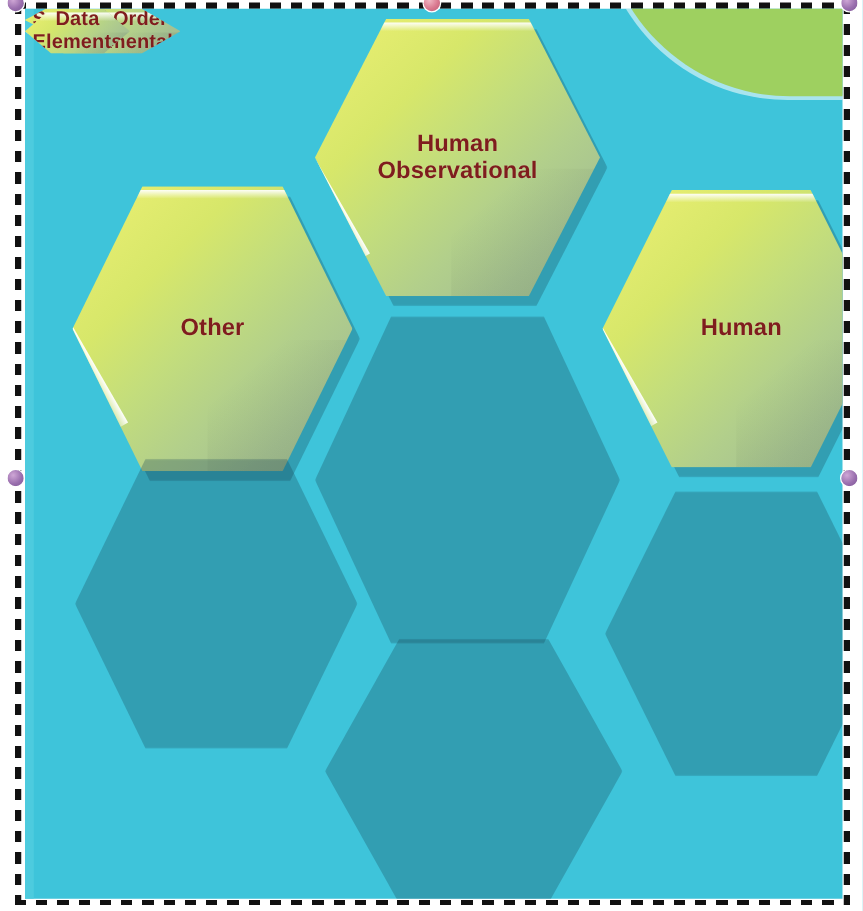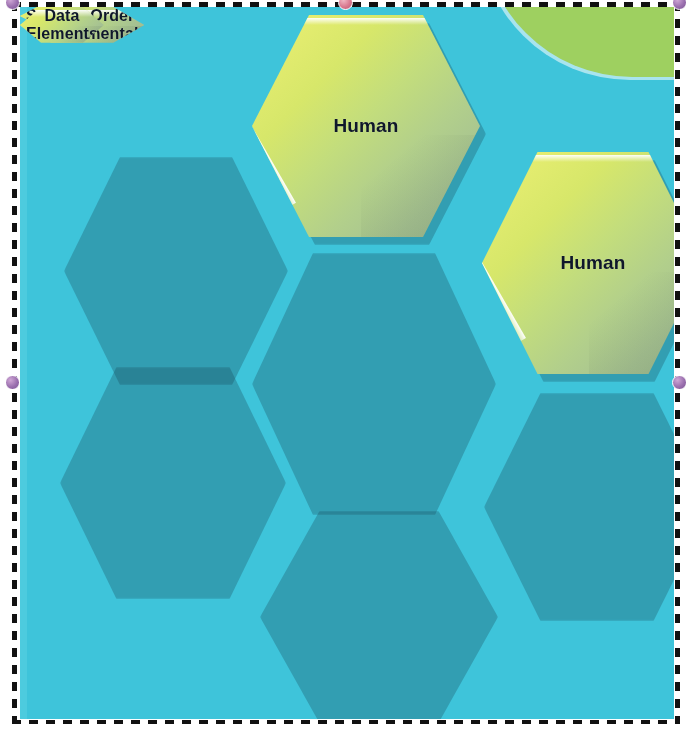--- a/index.html
+++ b/index.html
@@ -110,21 +110,21 @@
   .handle.mr { right: -7px; top: 373px; }
 
   
   .hex {
     position: absolute;
     clip-path: polygon(25% 0%, 75% 0%, 100% 50%, 75% 100%, 25% 100%, 0% 50%);
     display: flex;
     align-items: center;
     justify-content: center;
     text-align: center;
-    color: #0f172a;
+    color: #7f1d1d;
     font-weight: 700;
     letter-spacing: .1px;
     line-height: 1.12;
     user-select: none;
   }
   
   .hex .fill {
     position: absolute;
     inset: 0;
     background:
@@ -223,24 +223,34 @@
       <div class="corner-blob"></div>
 
       <div class="hex-shadow" style="left:238px;top:16px;width:228px;height:222px;"></div>
       <div class="hex layer-1" id="hex-human-observational">
         <div class="fill"></div>
         <div class="shade-lr"></div>
         <div class="gloss-top"></div>
         <div class="bevel-ll"></div>
         <div class="label">
           <span>Human</span><br>
+          <span>Observational</span>
         </div>
       </div>
 
       <div class="hex-shadow" style="left:44px;top:150px;width:224px;height:228px;"></div>
+      <div class="hex layer-1" id="hex-other">
+        <div class="fill"></div>
+        <div class="shade-lr"></div>
+        <div class="gloss-top"></div>
+        <div class="bevel-ll"></div>
+        <div class="label">
+          <span>Other</span>
+        </div>
+      </div>
 
       <div class="hex-shadow" style="left:468px;top:153px;width:222px;height:222px;"></div>
       <div class="hex layer-1" id="hex-human-interventive">
         <div class="fill"></div>
         <div class="shade-lr"></div>
         <div class="gloss-top"></div>
         <div class="bevel-ll"></div>
         <div class="label">
           <span>Human</span><br>
         </div>

